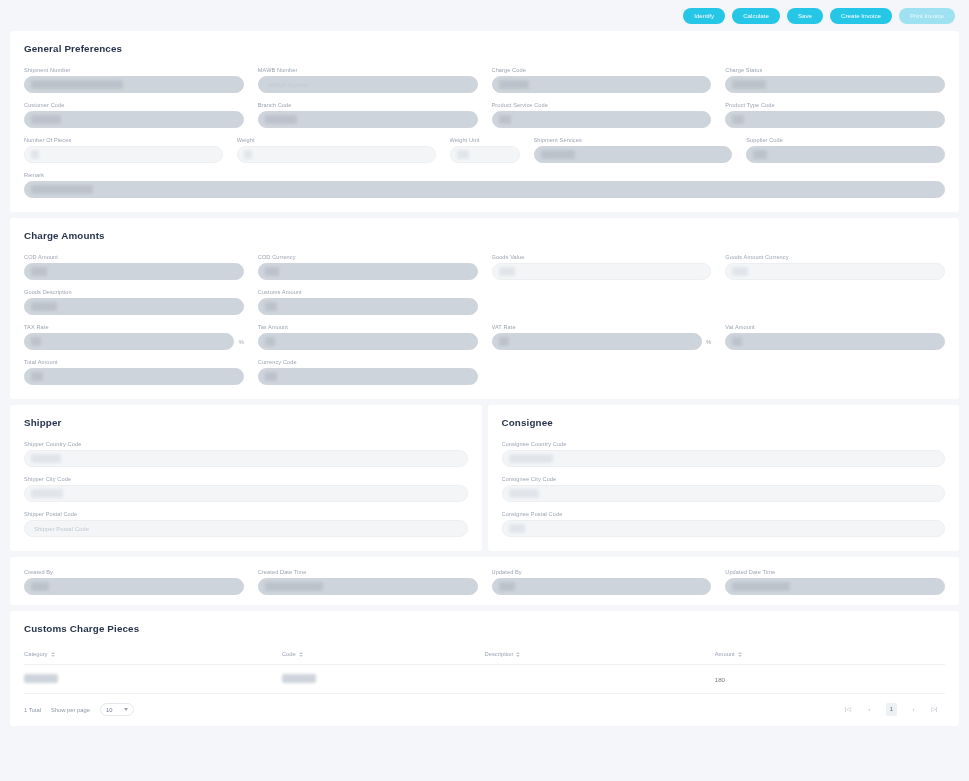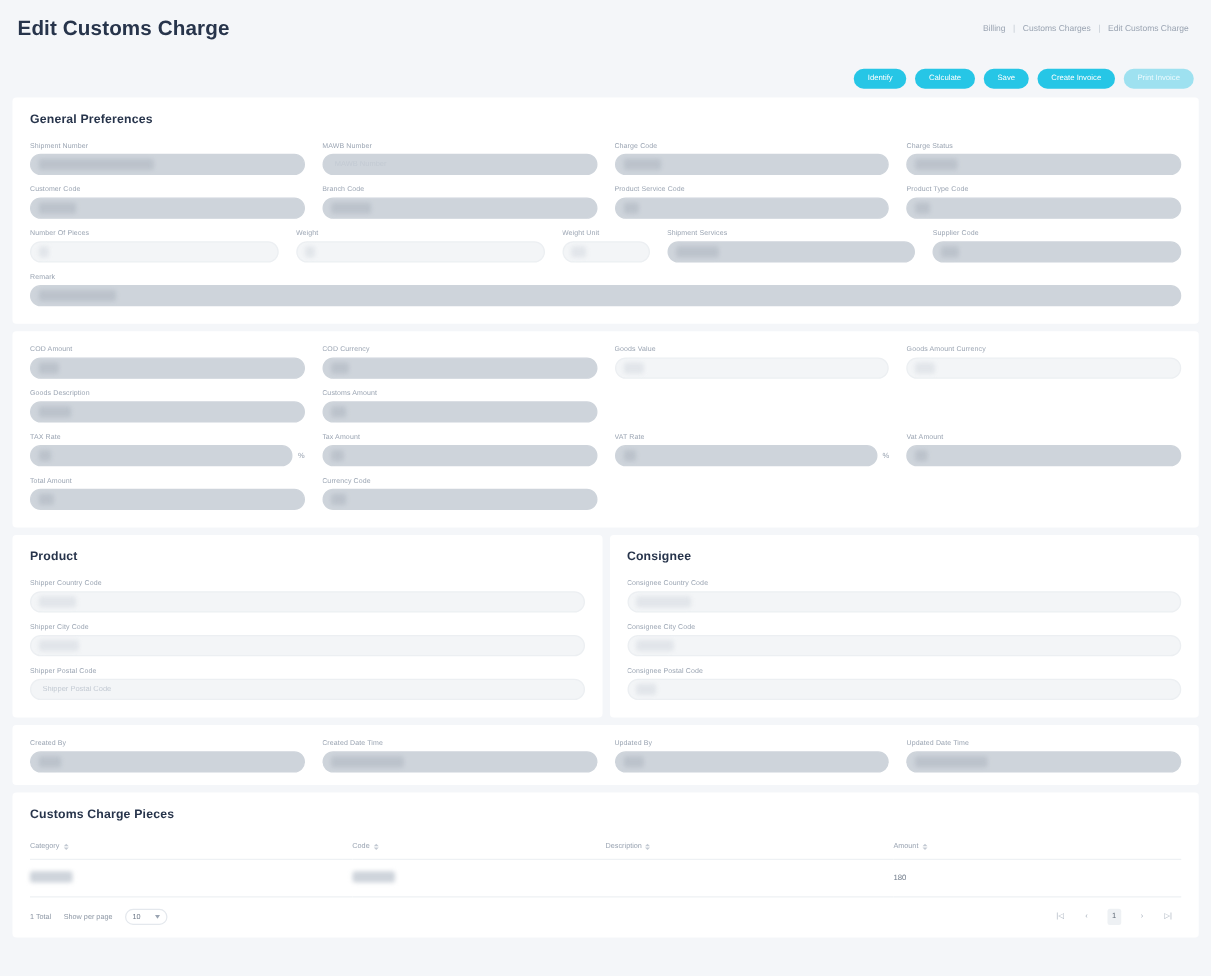--- a/index.html
+++ b/index.html
@@ -231,30 +231,20 @@
     color: #5d6875;
     border-radius: 2px;
     padding: 1px 4px;
   }
 </style>
 </head>
 <body>
 
 <div class="app">
 
-  <div class="page-header">
-    <div class="page-title">Edit Customs Charge</div>
-    <div class="breadcrumb">
-      <span class="crumb-link">Billing</span>
-      <span class="sep">|</span>
-      <span class="crumb-link">Customs Charges</span>
-      <span class="sep">|</span>
-      <span class="crumb-current">Edit Customs Charge</span>
-    </div>
-  </div>
 
   <div class="toolbar">
     <button class="btn">Identify</button>
     <button class="btn">Calculate</button>
     <button class="btn">Save</button>
     <button class="btn">Create Invoice</button>
     <button class="btn disabled">Print Invoice</button>
   </div>
 
   <div class="card">
@@ -364,20 +354,21 @@
         <label class="flabel">Remark</label>
         <div class="ctl">
             <input class="inp filled" placeholder="" style="">
             <span class="redact" style="width:62px"></span>
           </div>
       </div>
     </div>
   </div>
 
   <div class="card">
+    <div class="section-title">Charge Amounts</div>
 
     <div class="row">
       <div class="field">
         <label class="flabel">COD Amount</label>
         <div class="ctl">
             <input class="inp filled" placeholder="" style="">
             <span class="redact" style="width:16px"></span>
           </div>
       </div>
       <div class="field">
@@ -491,21 +482,21 @@
         <div class="ctl">
             <input class="inp" style="">
           </div>
       </div>
     </div>
   </div>
 
   <div class="split">
 
     <div class="card">
-      <div class="section-title">Product</div>
+      <div class="section-title">Shipper</div>
       <div class="row">
         <div class="field full">
           <label class="flabel">Shipper Country Code</label>
           <div class="ctl">
               <input class="inp soft" placeholder="" style="">
               <span class="redact light" style="width:30px"></span>
             </div>
         </div>
       </div>
       <div class="row">

